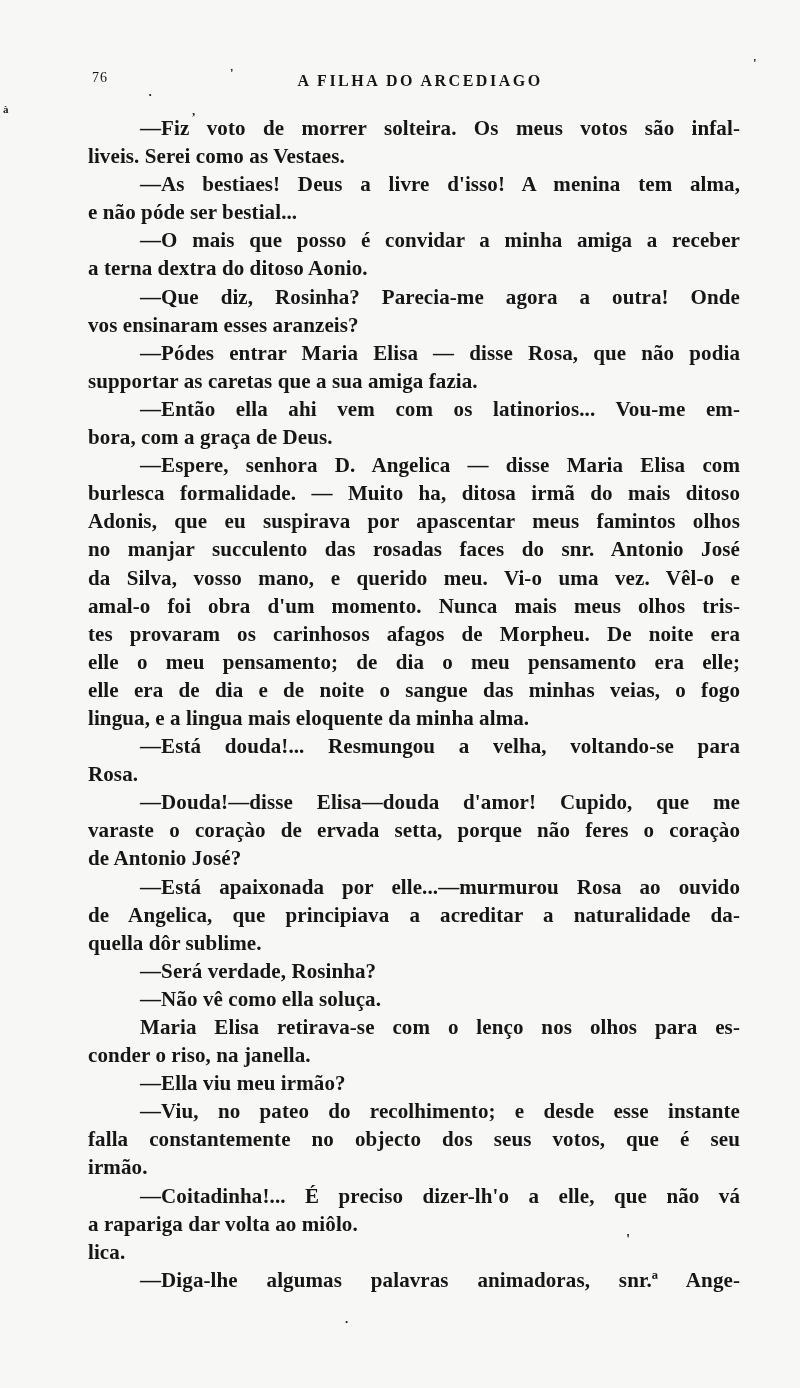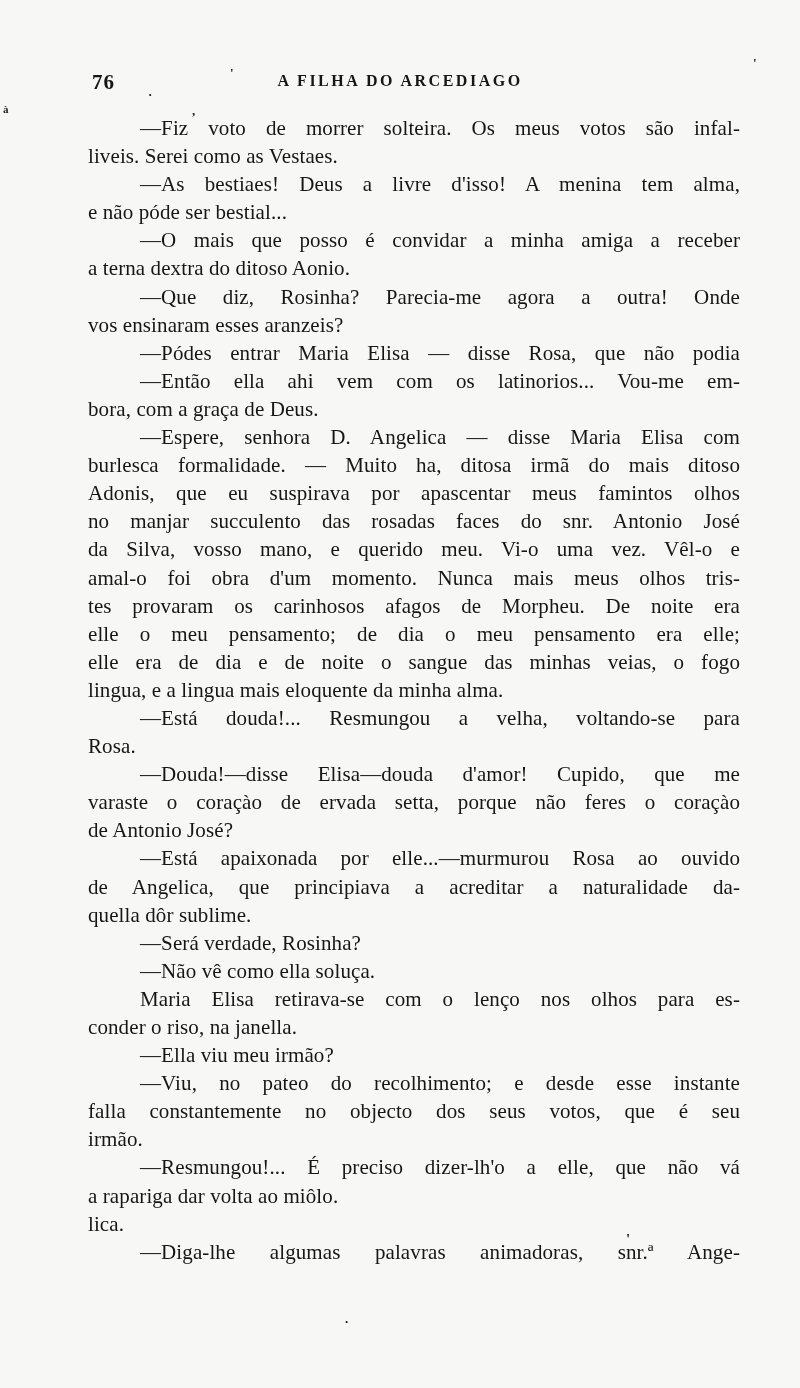--- a/index.html
+++ b/index.html
@@ -23,47 +23,48 @@
     position: absolute;
     top: 68px;
     left: 0;
     width: 800px;
     height: 26px;
   }
   .pagenum {
     position: absolute;
     left: 92px;
     top: 2px;
-    font-size: 21px;
-    font-weight: 700;
+    font-size: 14px;
+    font-weight: 400;
     letter-spacing: 1px;
   }
   .title {
     position: absolute;
     left: 50%;
     top: 4px;
     transform: translateX(-50%);
+    margin-left: 20px;
     font-size: 16px;
     font-weight: 700;
     letter-spacing: 2.5px;
     white-space: nowrap;
   }
   .textblock {
     position: absolute;
     left: 88px;
     top: 114px;
     width: 652px;
   }
   .para {
     margin: 0;
     padding: 0;
   }
   .line {
     font-size: 21px;
-    font-weight: 400;
+    font-weight: 700;
     line-height: 28.1px;
     height: 28.1px;
     text-align: justify;
     text-align-last: justify;
     white-space: nowrap;
     letter-spacing: 0.1px;
   }
   .line.first {
     padding-left: 52px;
   }
@@ -105,20 +106,21 @@
       <div class="line last">a terna dextra do ditoso Aonio.</div>
     </div>
 
     <div class="para">
       <div class="line first">—Que diz, Rosinha? Parecia-me agora a outra! Onde</div>
       <div class="line last">vos ensinaram esses aranzeis?</div>
     </div>
 
     <div class="para">
       <div class="line first">—Pódes entrar Maria Elisa — disse Rosa, que não podia</div>
+      <div class="line last">supportar as caretas que a sua amiga fazia.</div>
     </div>
 
     <div class="para">
       <div class="line first">—Então ella ahi vem com os latinorios... Vou-me em-</div>
       <div class="line last">bora, com a graça de Deus.</div>
     </div>
 
     <div class="para">
       <div class="line first">—Espere, senhora D. Angelica — disse Maria Elisa com</div>
       <div class="line">burlesca formalidade. — Muito ha, ditosa irmã do mais ditoso</div>
@@ -166,21 +168,21 @@
       <div class="line first last">—Ella viu meu irmão?</div>
     </div>
 
     <div class="para">
       <div class="line first">—Viu, no pateo do recolhimento; e desde esse instante</div>
       <div class="line">falla constantemente no objecto dos seus votos, que é seu</div>
       <div class="line last">irmão.</div>
     </div>
 
     <div class="para">
-      <div class="line first">—Resmungou!... É preciso dizer-lh'o a elle, que não vá</div>
+      <div class="line first">—Coitadinha!... É preciso dizer-lh'o a elle, que não vá</div>
       <div class="line last">a rapariga dar volta ao miôlo.</div>
     </div>
 
     <div class="para">
       <div class="line last">lica.</div>
       <div class="line first">—Diga-lhe algumas palavras animadoras, snr.ª Ange-</div>
     </div>
 
   </div>
 

